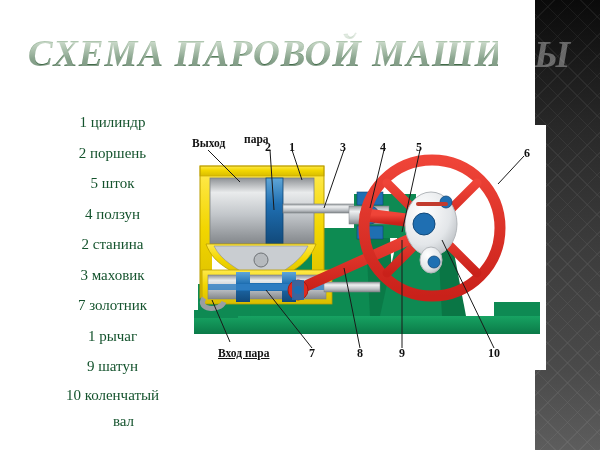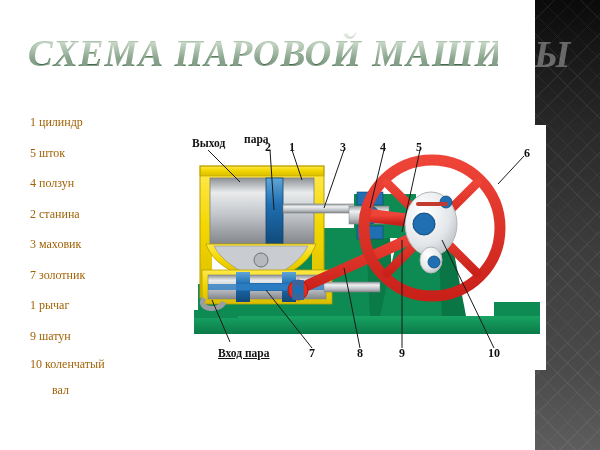--- a/index.html
+++ b/index.html
@@ -12,20 +12,21 @@
     background: #ffffff;
     font-family: "Liberation Serif", serif;
     overflow: hidden;
   }
   #slide {
     position: relative;
     width: 600px;
     height: 450px;
     background: #ffffff;
     overflow: hidden;
+    text-align: center;
   }
 
   
   .right-panel-top {
     position: absolute;
     left: 535px; top: 0;
     width: 65px; height: 125px;
     background: linear-gradient(180deg, #0a0a0a 0%, #1d1d1d 60%, #282828 100%);
   }
   .right-panel-mid {
@@ -86,23 +87,23 @@
     z-index: -1;
   }
 
   
   .legend {
     position: absolute;
     left: 30px; top: 107px;
     width: 165px;
   }
   .legend-item {
-    color: #a16207;
-    font-family: "Liberation Serif", serif;
-    font-size: 12px;
+    color: #14532d;
+    font-family: "Liberation Serif", serif;
+    font-size: 15px;
     line-height: 30.5px;
     white-space: nowrap;
   }
   .legend-item.wrap {
     white-space: normal;
     line-height: 26px;
     text-indent: 0;
   }
   .legend-item.wrap .cont {
     display: block;
@@ -136,20 +137,21 @@
   <div class="right-panel-top"></div>
   <div class="right-panel-mid"></div>
   <div class="right-panel-bot"></div>
   <div class="panel-texture"></div>
 
   <div class="title-outline">СХЕМА ПАРОВОЙ МАШИНЫ</div>
   <div class="title">СХЕМА ПАРОВОЙ МАШИНЫ</div>
 
   <div class="legend">
     <div class="legend-item">1 цилиндр</div>
+    <div class="legend-item">2 поршень</div>
     <div class="legend-item">5 шток</div>
     <div class="legend-item">4 ползун</div>
     <div class="legend-item">2 станина</div>
     <div class="legend-item">3 маховик</div>
     <div class="legend-item">7 золотник</div>
     <div class="legend-item">1 рычаг</div>
     <div class="legend-item">9 шатун</div>
     <div class="legend-item wrap">
       <span>10</span>
       <span>коленчатый</span>

